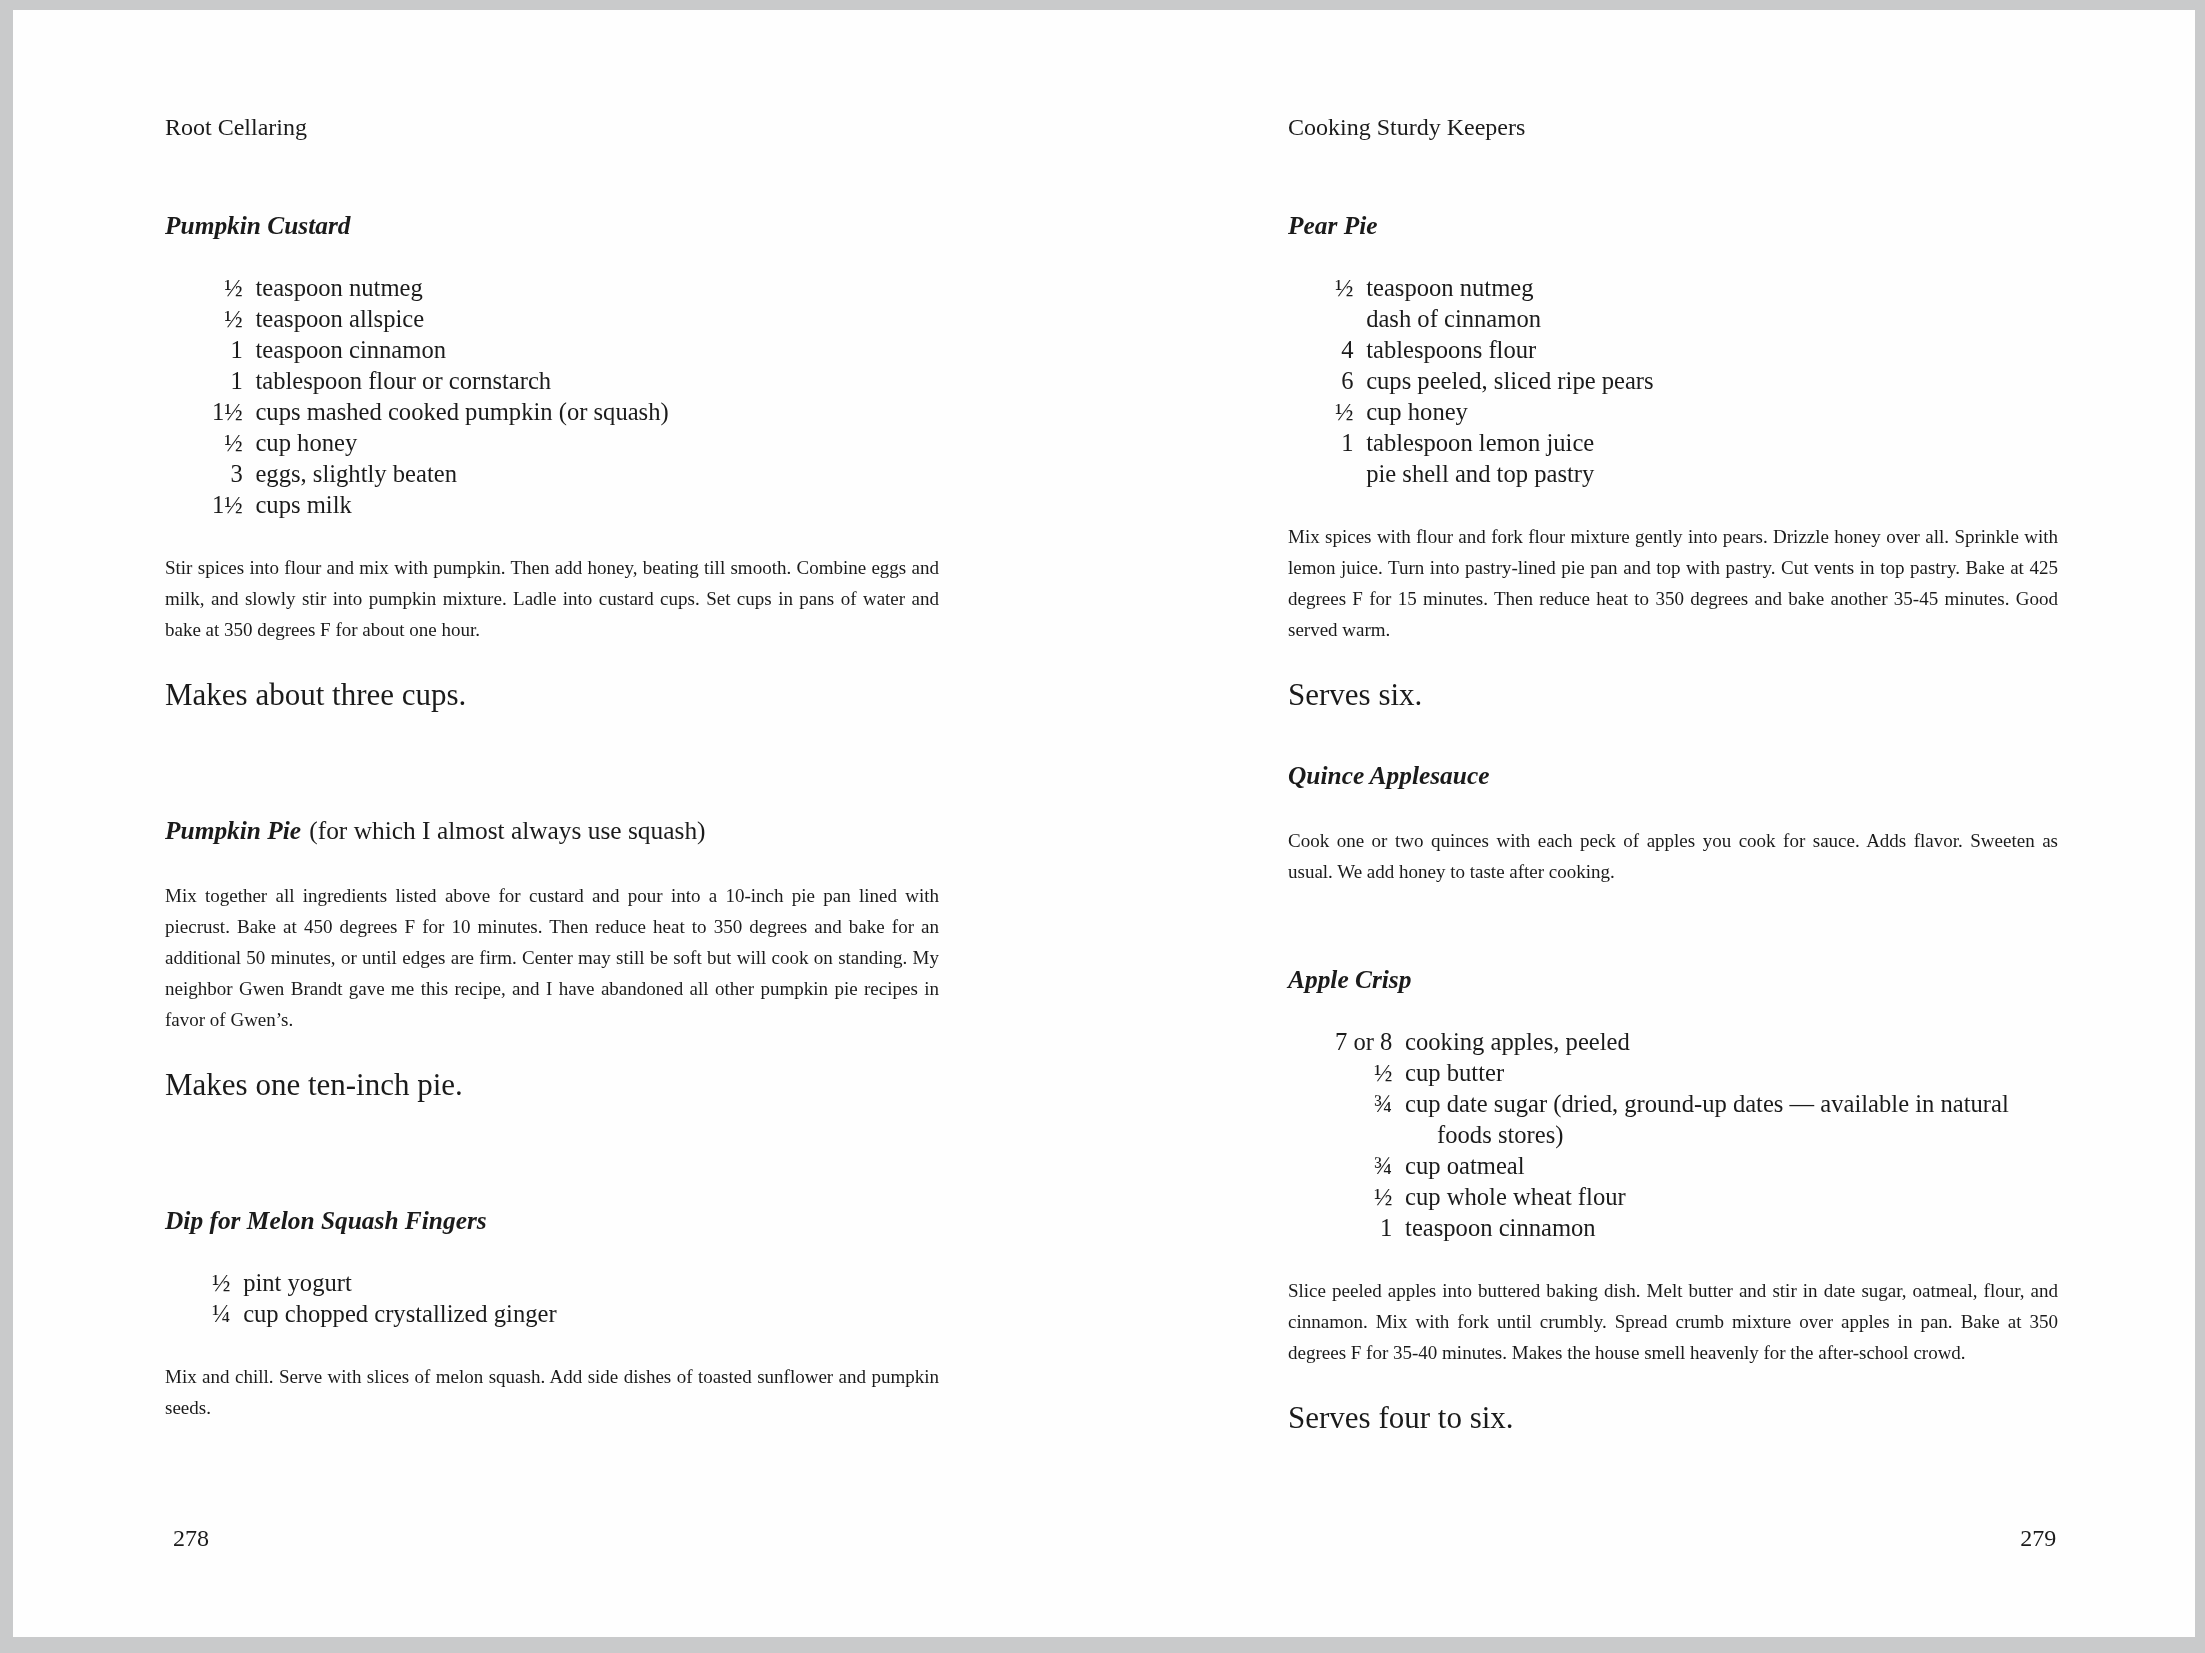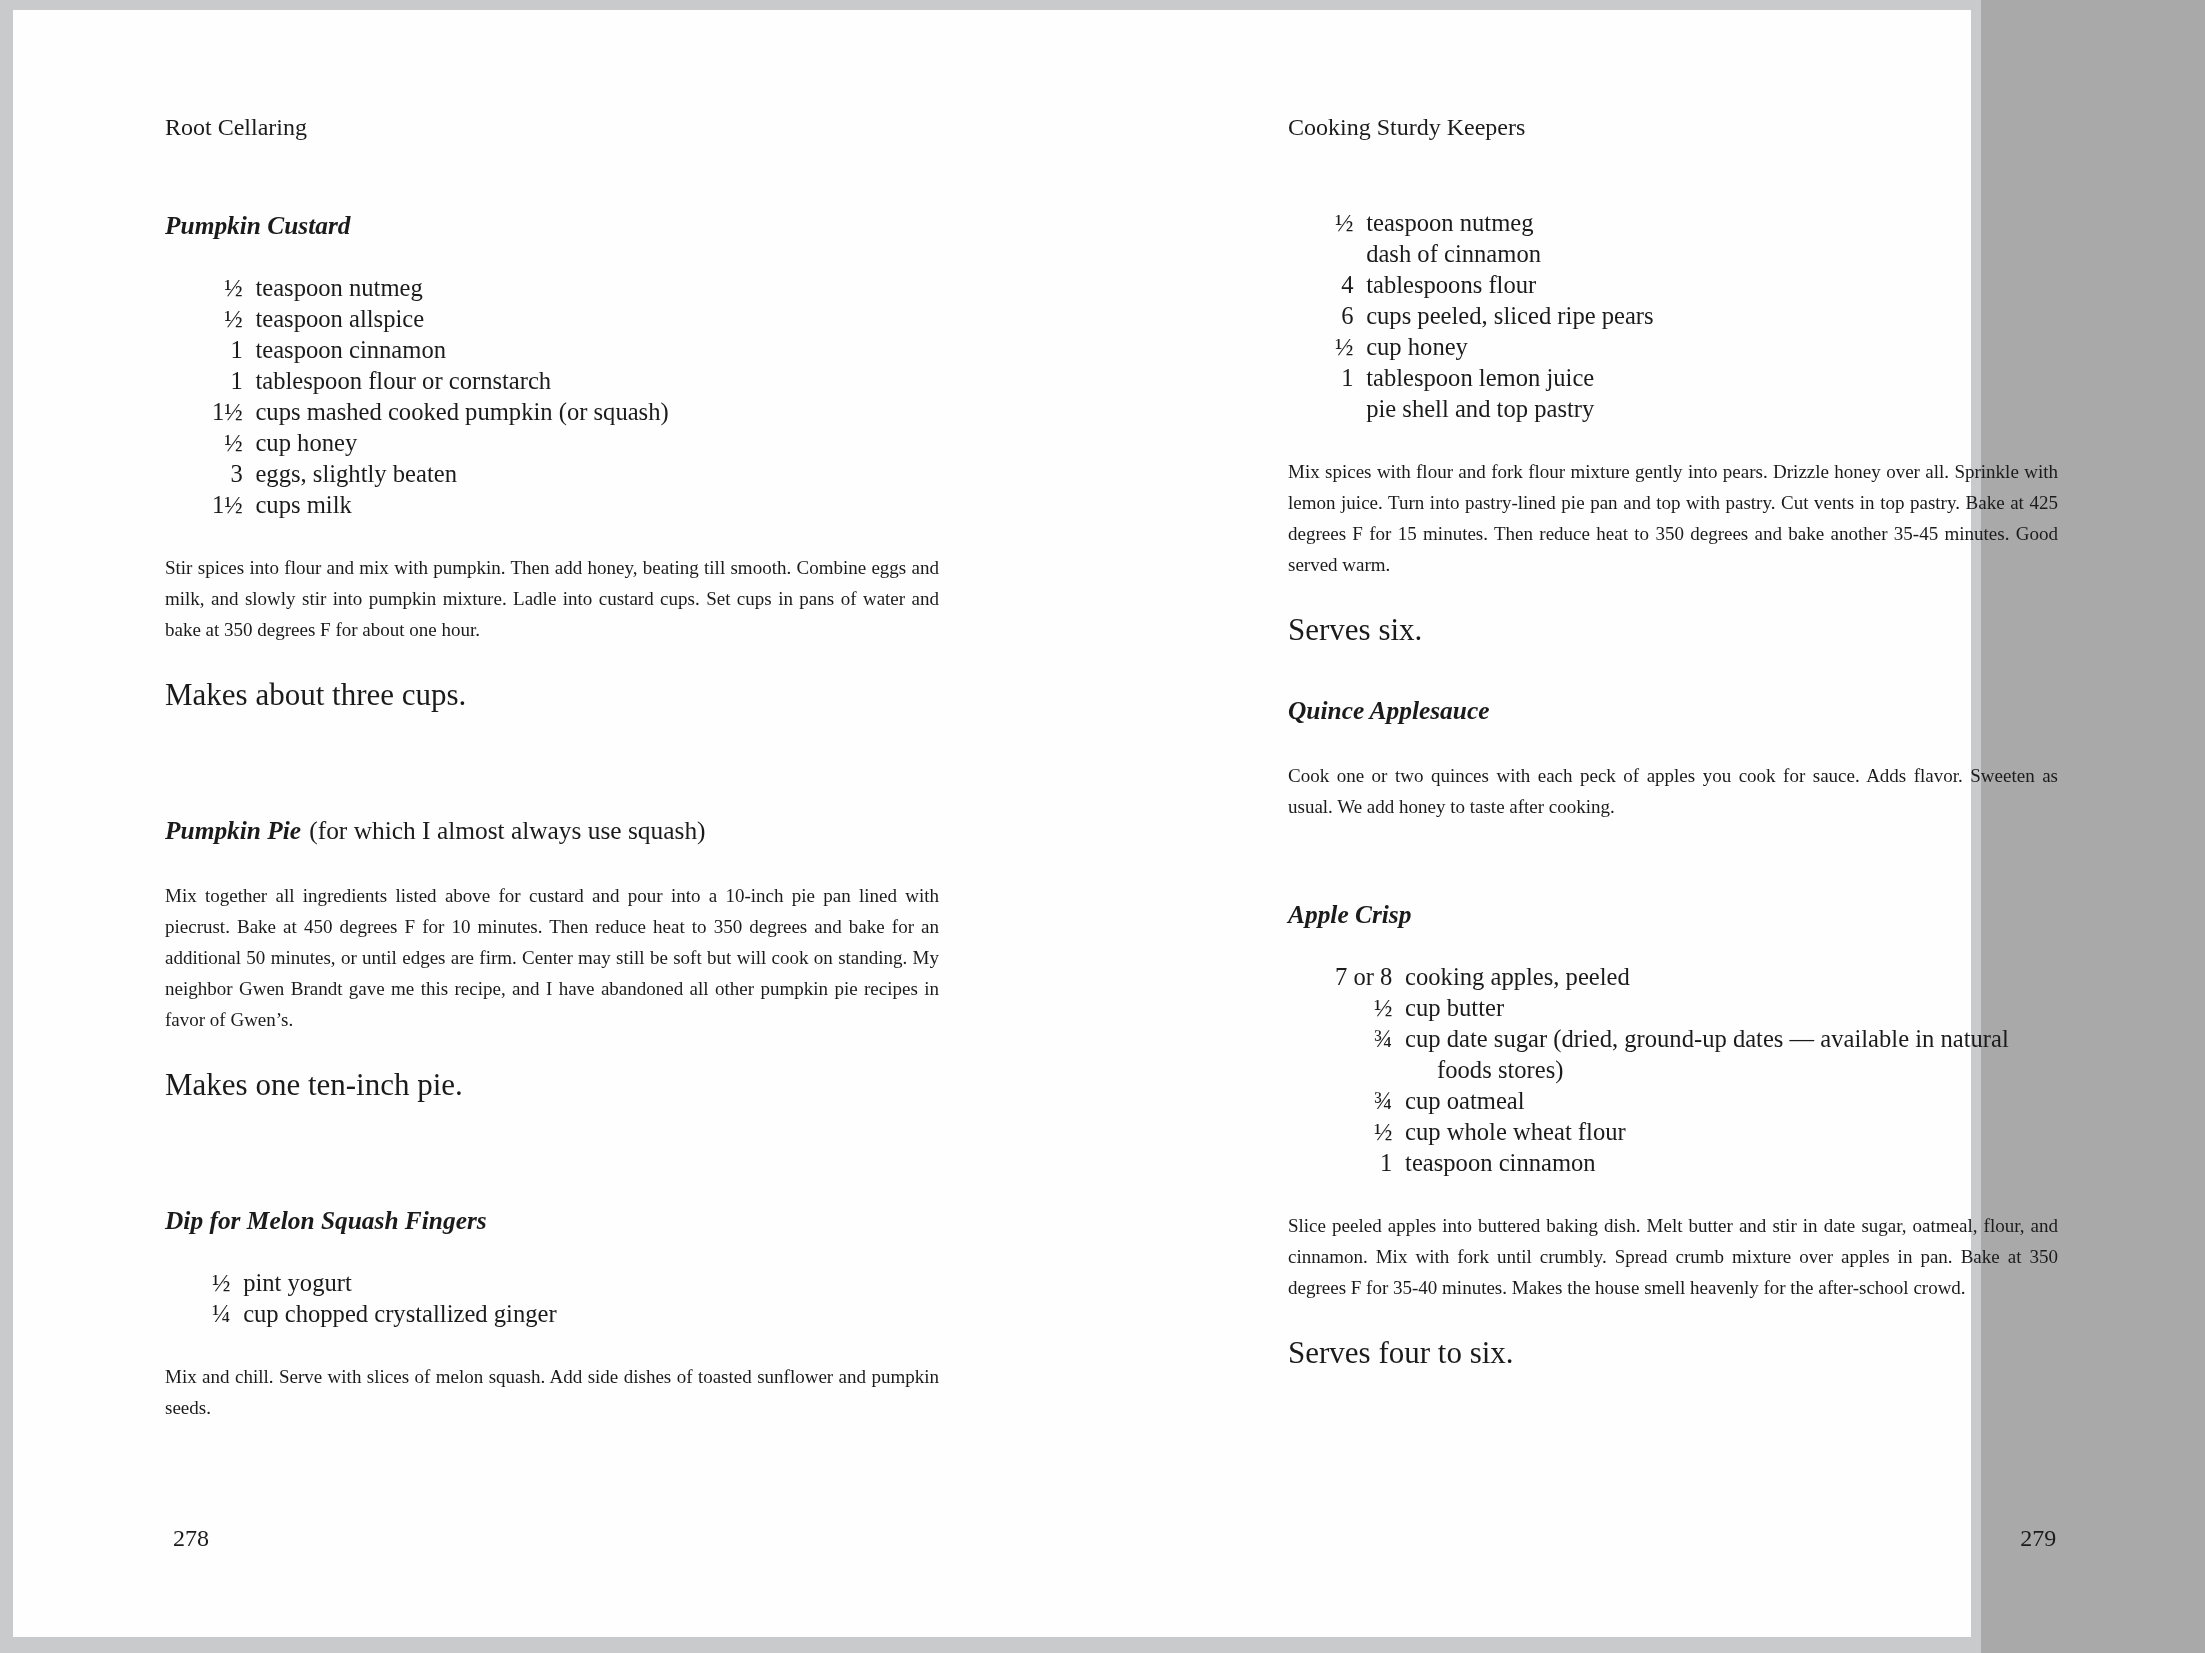--- a/index.html
+++ b/index.html
@@ -6,21 +6,21 @@
   html, body { margin: 0; padding: 0; }
   body {
     width: 2205px; height: 1654px;
     background: #a9a9a9;
     font-family: "Liberation Serif", "DejaVu Serif", serif;
     color: var(--ink, #1b1b1b);
     overflow: hidden;
   }
   .scan {
     position: relative;
-    width: 1981px; height: 1654px;
+    width: 2205px; height: 1654px;
     background: var(--border, #c9cacb);
   }
   .spread {
     position: absolute;
     left: 12.7px; top: 10.2px; right: 10.2px; bottom: 17px;
     background: var(--paper, #fefefe);
   }
   .page { position: absolute; top: 112px; height: 1501px; }
   #page-left  { left: 165px;  width: 774px; }
   #page-right { left: 1288px; width: 770px; }
@@ -107,20 +107,21 @@
           </div>
           <p class="para">Mix and chill. Serve with slices of melon squash. Add side dishes of toasted sunflower and pumpkin seeds.</p>
         </section>
       </div>
       <div class="page-number">278</div>
     </section>
   <section class="page" id="page-right">
       <div class="running-head">Cooking Sturdy Keepers</div>
       <div class="recipes">
         <section class="recipe">
+          <h3 class="recipe-title"><span class="t-main">Pear Pie</span></h3>
           <div class="ingredients">
             <div class="qty">½</div>
             <div class="ing">teaspoon nutmeg</div>
             <div class="qty"></div>
             <div class="ing">dash of cinnamon</div>
             <div class="qty">4</div>
             <div class="ing">tablespoons flour</div>
             <div class="qty">6</div>
             <div class="ing">cups peeled, sliced ripe pears</div>
             <div class="qty">½</div>

